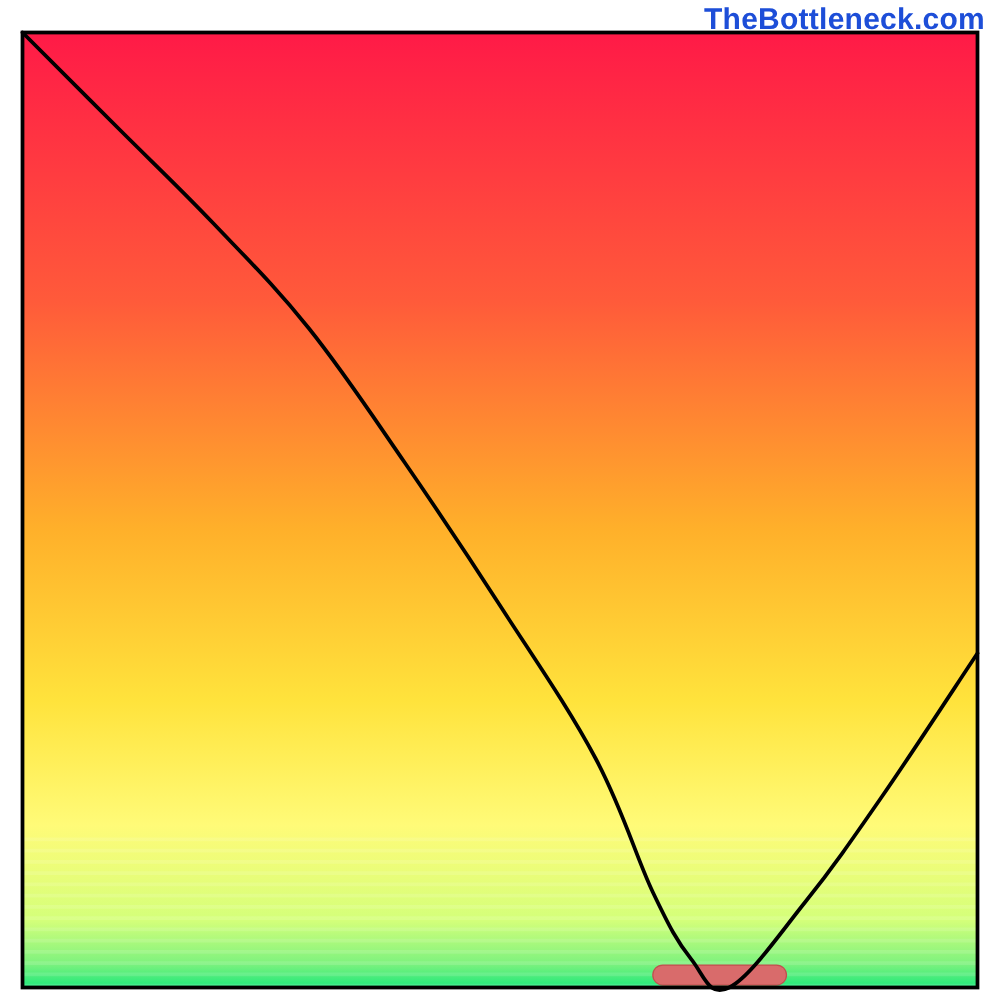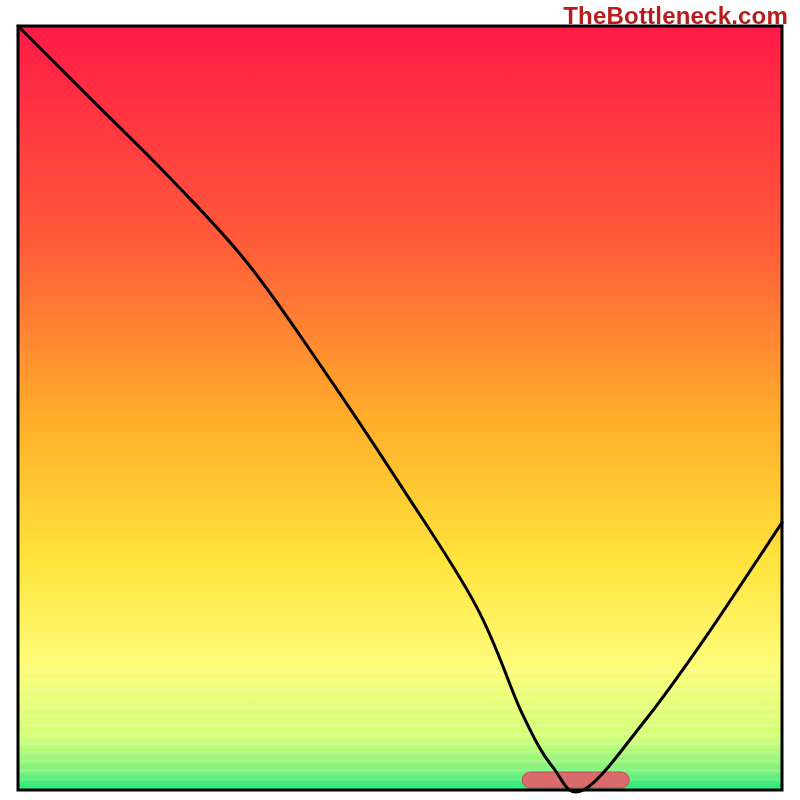--- a/index.html
+++ b/index.html
@@ -18,21 +18,21 @@
   svg {
     display: block;
   }
   .watermark {
     position: absolute;
     top: 2px;
     right: 12px;
     font-family: Arial, Helvetica, sans-serif;
     font-size: 24px;
     font-weight: 600;
-    color: #b91c1c;
+    color: #1d4ed8;
     letter-spacing: 0.2px;
   }
 </style>
 </head>
 <body>
 
 <div class="stage">
   <svg id="chart-svg" width="800" height="800" viewBox="0 0 800 800">
       <defs>
         <linearGradient id="bg-grad" x1="0" y1="0" x2="0" y2="1">

